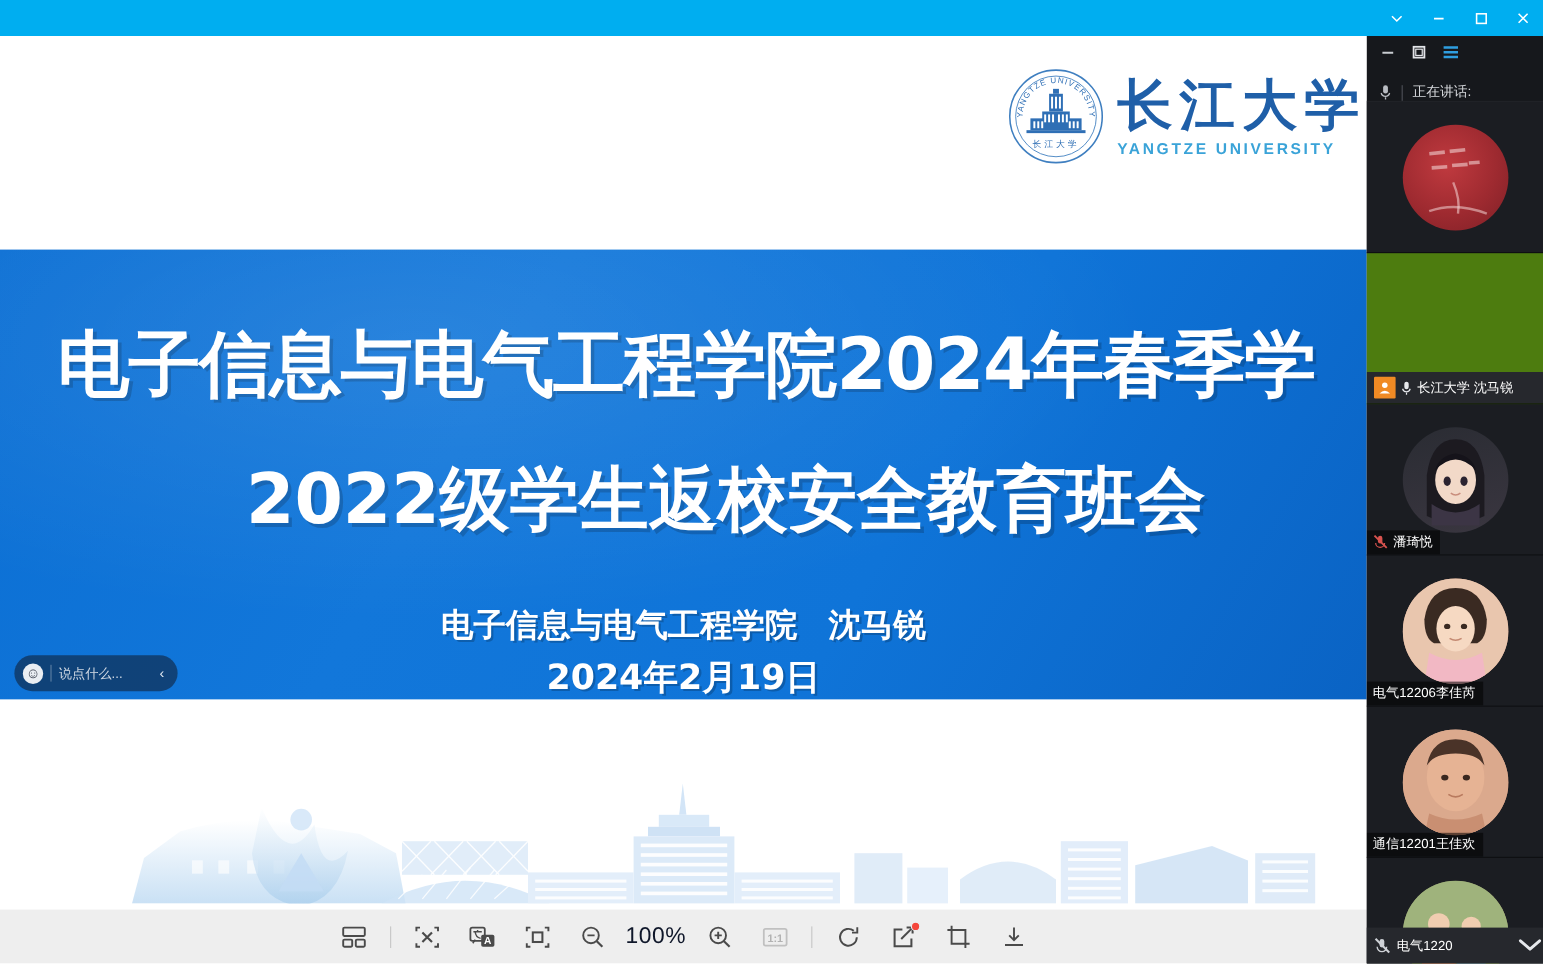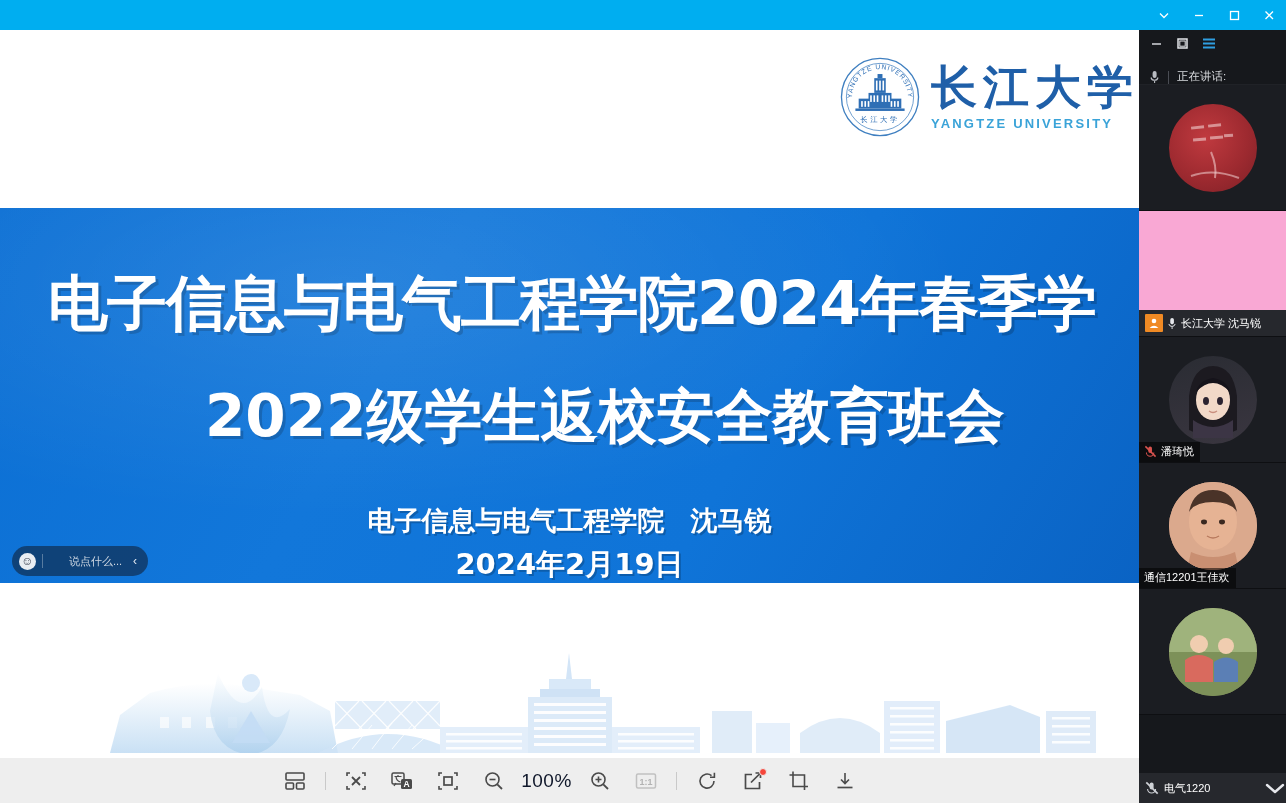--- a/index.html
+++ b/index.html
@@ -139,21 +139,21 @@
   .comment-bar .emoji {
     width: 17px; height: 17px; border-radius: 50%;
     background: #e9edf2; color: #3c4250;
     font-size: 12px; line-height: 17px; text-align: center;
     flex: none;
   }
   .comment-bar .divider {
     width: 1px; height: 14px; background: rgba(255,255,255,.3); margin: 0 6px;
   }
   .comment-bar .ph {
-    flex: 1; color: #cfd8e3; font-size: 11px; white-space: nowrap; overflow: hidden; margin-left: 20px;
+    flex: 1; color: #cfd8e3; font-size: 11px; white-space: nowrap; overflow: hidden;
   }
   .comment-bar .chev {
     width: 18px; text-align: center; color: #e4eaf2; font-size: 12px;
   }
 
   
   .toolbar {
     position: absolute; left: 0; top: 758px;
     width: 1139px; height: 45px;
     background: #eeeeee;
@@ -194,21 +194,21 @@
     color: #d8dade; font-size: 11.5px;
     border-bottom: 1px solid #202227;
   }
   .speaking .sp-div { width: 1px; height: 13px; background: #4a4d54; }
 
   .tile {
     position: relative; width: 147px; height: 126px;
     background: #1b1d22; overflow: hidden;
     border-bottom: 1px solid #0e0f12;
   }
-  .tile.self { background: #f9a8d4; padding-left: 40px; }
+  .tile.self { background: #4d7c0f; padding-left: 40px; }
   .tile-name {
     position: absolute; left: 0; bottom: 0;
     max-width: 100%;
     display: flex; align-items: center; gap: 4px;
     background: rgba(0,0,0,.55);
     padding: 2px 6px 3px 5px;
     color: #ffffff; font-size: 11px; white-space: nowrap;
   }
   .tile-name.bar-full {
     left: 0; right: 0; bottom: 0; background: #26282d;
@@ -595,20 +595,36 @@
       <div class="tile-name">
         <svg width="13" height="13" viewBox="0 0 14 14">
           <rect x="4.6" y="1.5" width="4" height="7" rx="2" fill="#d9534f"></rect>
           <path d="M2.6 8 A4 4 0 0 0 10.6 8" fill="none" stroke="#d9534f" stroke-width="1.1"></path>
           <path d="M1.5 1.5 L12.5 12.5" stroke="#d9534f" stroke-width="1.6"></path>
         </svg>
         <span>潘琦悦</span>
       </div>
     </div>
 
+    <div class="tile">
+      <div class="avatar-circle av-person">
+        <svg width="88" height="88" viewBox="0 0 88 88">
+          <rect x="0" y="0" width="88" height="88" fill="#e9c6ae"></rect>
+          <path d="M18 34 Q22 8 44 8 Q66 8 70 34 Q70 50 62 54 L26 54 Q18 50 18 34 Z" fill="#3a2a22"></path>
+          <ellipse cx="44" cy="42" rx="16" ry="19" fill="#f6d9c2"></ellipse>
+          <ellipse cx="37" cy="40" rx="2.6" ry="2.2" fill="#3a2a22"></ellipse>
+          <ellipse cx="51" cy="40" rx="2.6" ry="2.2" fill="#3a2a22"></ellipse>
+          <path d="M39 50 Q44 53 49 50" fill="none" stroke="#c48a72" stroke-width="1.3"></path>
+          <path d="M22 62 Q44 74 66 62 L70 88 L18 88 Z" fill="#f2b8c4"></path>
+        </svg>
+      </div>
+      <div class="tile-name">
+        <span>电气12206李佳芮</span>
+      </div>
+    </div>
 
     <div class="tile">
       <div class="avatar-circle av-face">
         <svg width="88" height="88" viewBox="0 0 88 88">
           <rect x="0" y="0" width="88" height="88" fill="#dba98d"></rect>
           <ellipse cx="44" cy="40" rx="24" ry="28" fill="#e6b394"></ellipse>
           <path d="M20 30 Q24 8 44 8 Q64 8 68 30 Q62 20 44 20 Q26 20 20 30 Z" fill="#4a3328"></path>
           <ellipse cx="35" cy="40" rx="3" ry="2.4" fill="#3a2820"></ellipse>
           <ellipse cx="53" cy="40" rx="3" ry="2.4" fill="#3a2820"></ellipse>
           <path d="M38 54 Q44 58 50 54" fill="none" stroke="#b87a5e" stroke-width="1.4"></path>

